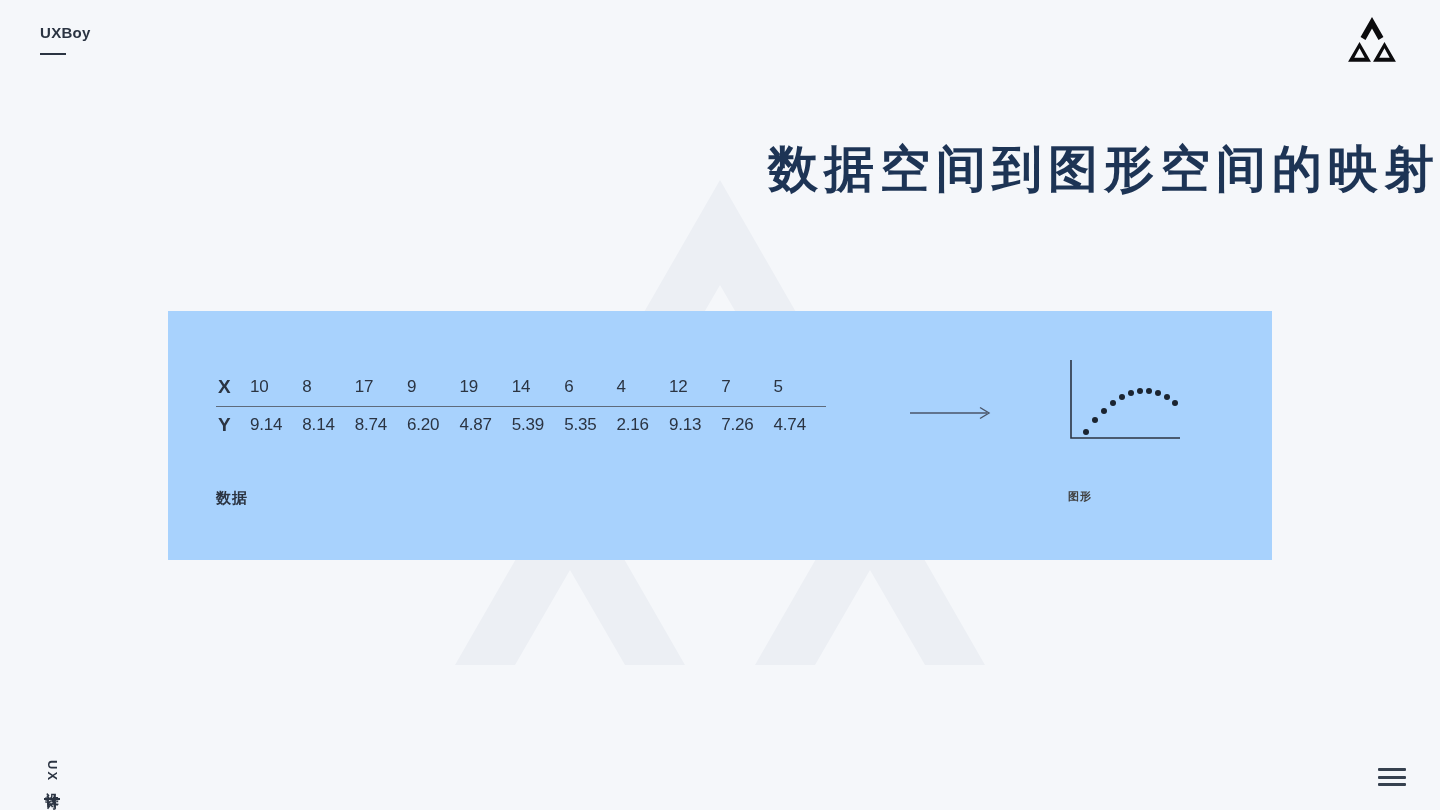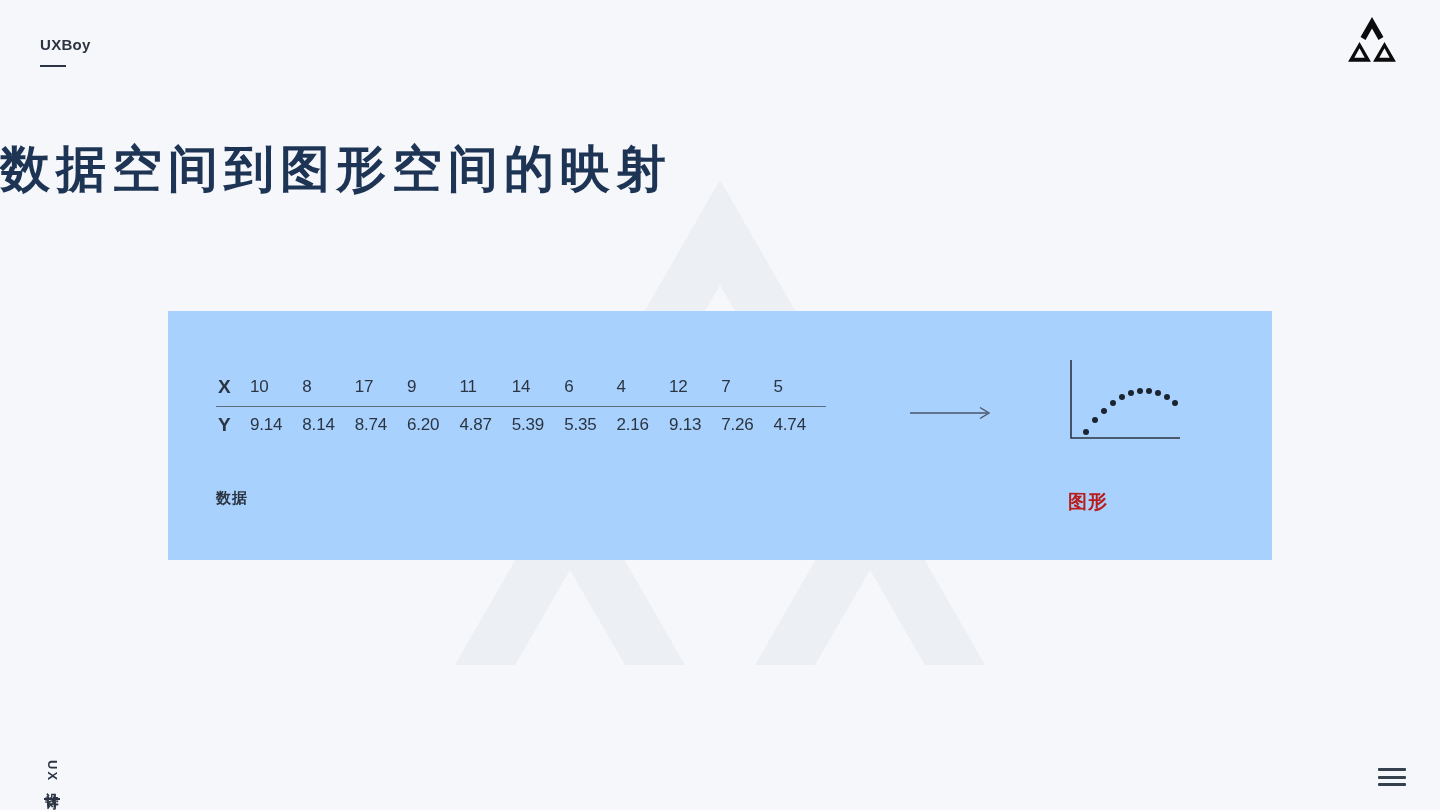--- a/index.html
+++ b/index.html
@@ -25,38 +25,37 @@
   .brand {
     position:absolute;
     left:40px; top:24px;
   }
   .brand-name {
     font-size:15px;
     font-weight:700;
     letter-spacing:.3px;
     color:#2b3442;
     line-height:1.2;
-    margin-top:12px;
   }
   .brand-rule {
     width:26px; height:2px;
     background:#2b3442;
     margin-top:11px;
   }
   .logo-mark {
     position:absolute;
     right:42px; top:14px;
     width:52px; height:52px;
   }
 
   
   .page-title {
     position:absolute;
     left:0; right:0; top:136px;
-    text-align:left;
+    text-align:right;
     font-size:50px;
     font-weight:700;
     letter-spacing:6px;
     color:#1d3455;
     font-family:"DejaVu Sans","Liberation Sans",sans-serif;
   }
 
   
   .panel {
     position:absolute;
@@ -117,24 +116,24 @@
 
   
   .chart-box {
     position:absolute;
     left:900px; top:47px;
     width:114px; height:86px;
   }
   .graphic-caption {
     position:absolute;
     left:900px; top:178px;
-    font-size:19px;
+    font-size:11px;
     font-weight:700;
     letter-spacing:1px;
-    color:#b91c1c;
+    color:#404040;
   }
 
   
   .vertical-tag {
     position:absolute;
     left:32px; bottom:10px;
     width:40px;
     display:flex;
     flex-direction:column;
     align-items:center;
@@ -202,21 +201,21 @@
 
   <div class="data-block">
     <table class="data-table">
       <tbody>
         <tr class="row-x">
           <td class="rowhead">X</td>
           <td>10</td>
           <td>8</td>
           <td>17</td>
           <td>9</td>
-          <td>11</td>
+          <td>19</td>
           <td>14</td>
           <td>6</td>
           <td>4</td>
           <td>12</td>
           <td>7</td>
           <td>5</td>
         </tr>
         <tr class="row-y">
           <td class="rowhead">Y</td>
           <td>9.14</td>

